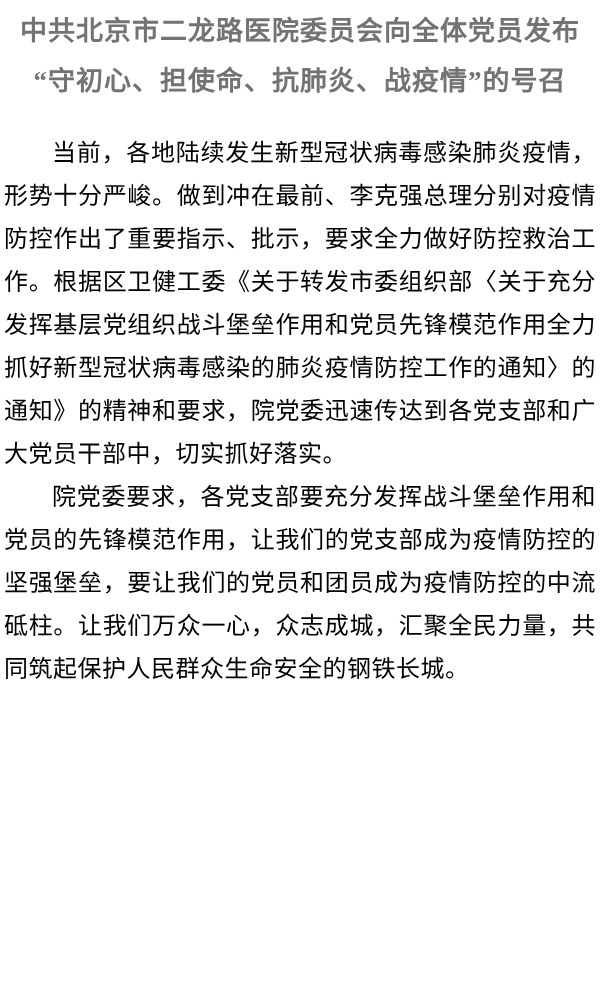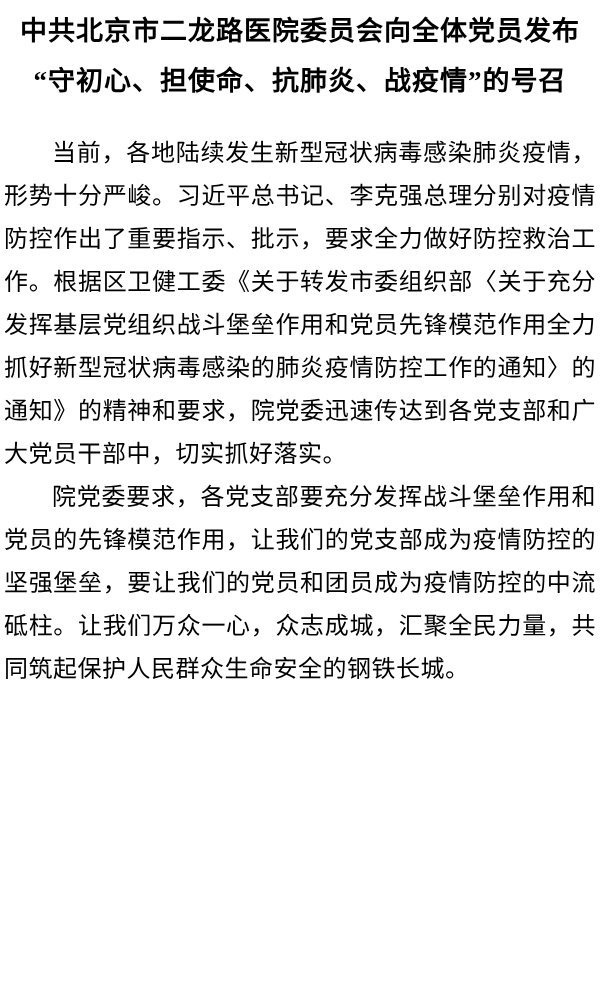--- a/index.html
+++ b/index.html
@@ -19,21 +19,21 @@
     padding: 6px 4px 0 4px;
     font-family: "Liberation Serif", "DejaVu Serif", serif;
   }
   .doc-title {
     margin: 0 6px 26px 6px;
     font-size: 27px;
     font-weight: 700;
     line-height: 50px;
     text-align: center;
     letter-spacing: 1px;
-    color: #000000;
+    color: #737373;
   }
   .doc-body {
     margin: 0;
   }
   .doc-paragraph {
     margin: 0;
     font-size: 24px;
     line-height: 43px;
     text-align: justify;
     text-justify: inter-ideograph;
@@ -42,16 +42,16 @@
     color: #000000;
     word-break: break-all;
   }
 </style>
 </head>
 <body>
 
 <div class="page">
   <h1 class="doc-title">中共北京市二龙路医院委员会向全体党员发布“守初心、担使命、抗肺炎、战疫情”的号召</h1>
   <div class="doc-body">
-    <p class="doc-paragraph">当前，各地陆续发生新型冠状病毒感染肺炎疫情，形势十分严峻。习近平总书记、李克强总理分别对疫情防控作出了重要指示、批示，要求全力做好防控救治工作。根据区卫健工委《关于转发市委组织部〈关于充分发挥基层党组织战斗堡垒作用和党员先锋模范作用全力抓好新型冠状病毒感染的肺炎疫情防控工作的通知〉的通知》的精神和要求，院党委迅速传达到各党支部和广大党员干部中，切实抓好落实。</p>
+    <p class="doc-paragraph">当前，各地陆续发生新型冠状病毒感染肺炎疫情，形势十分严峻。做到冲在最前、李克强总理分别对疫情防控作出了重要指示、批示，要求全力做好防控救治工作。根据区卫健工委《关于转发市委组织部〈关于充分发挥基层党组织战斗堡垒作用和党员先锋模范作用全力抓好新型冠状病毒感染的肺炎疫情防控工作的通知〉的通知》的精神和要求，院党委迅速传达到各党支部和广大党员干部中，切实抓好落实。</p>
     <p class="doc-paragraph">院党委要求，各党支部要充分发挥战斗堡垒作用和党员的先锋模范作用，让我们的党支部成为疫情防控的坚强堡垒，要让我们的党员和团员成为疫情防控的中流砥柱。让我们万众一心，众志成城，汇聚全民力量，共同筑起保护人民群众生命安全的钢铁长城。</p>
   </div>
 </div>
 
 </body></html>

